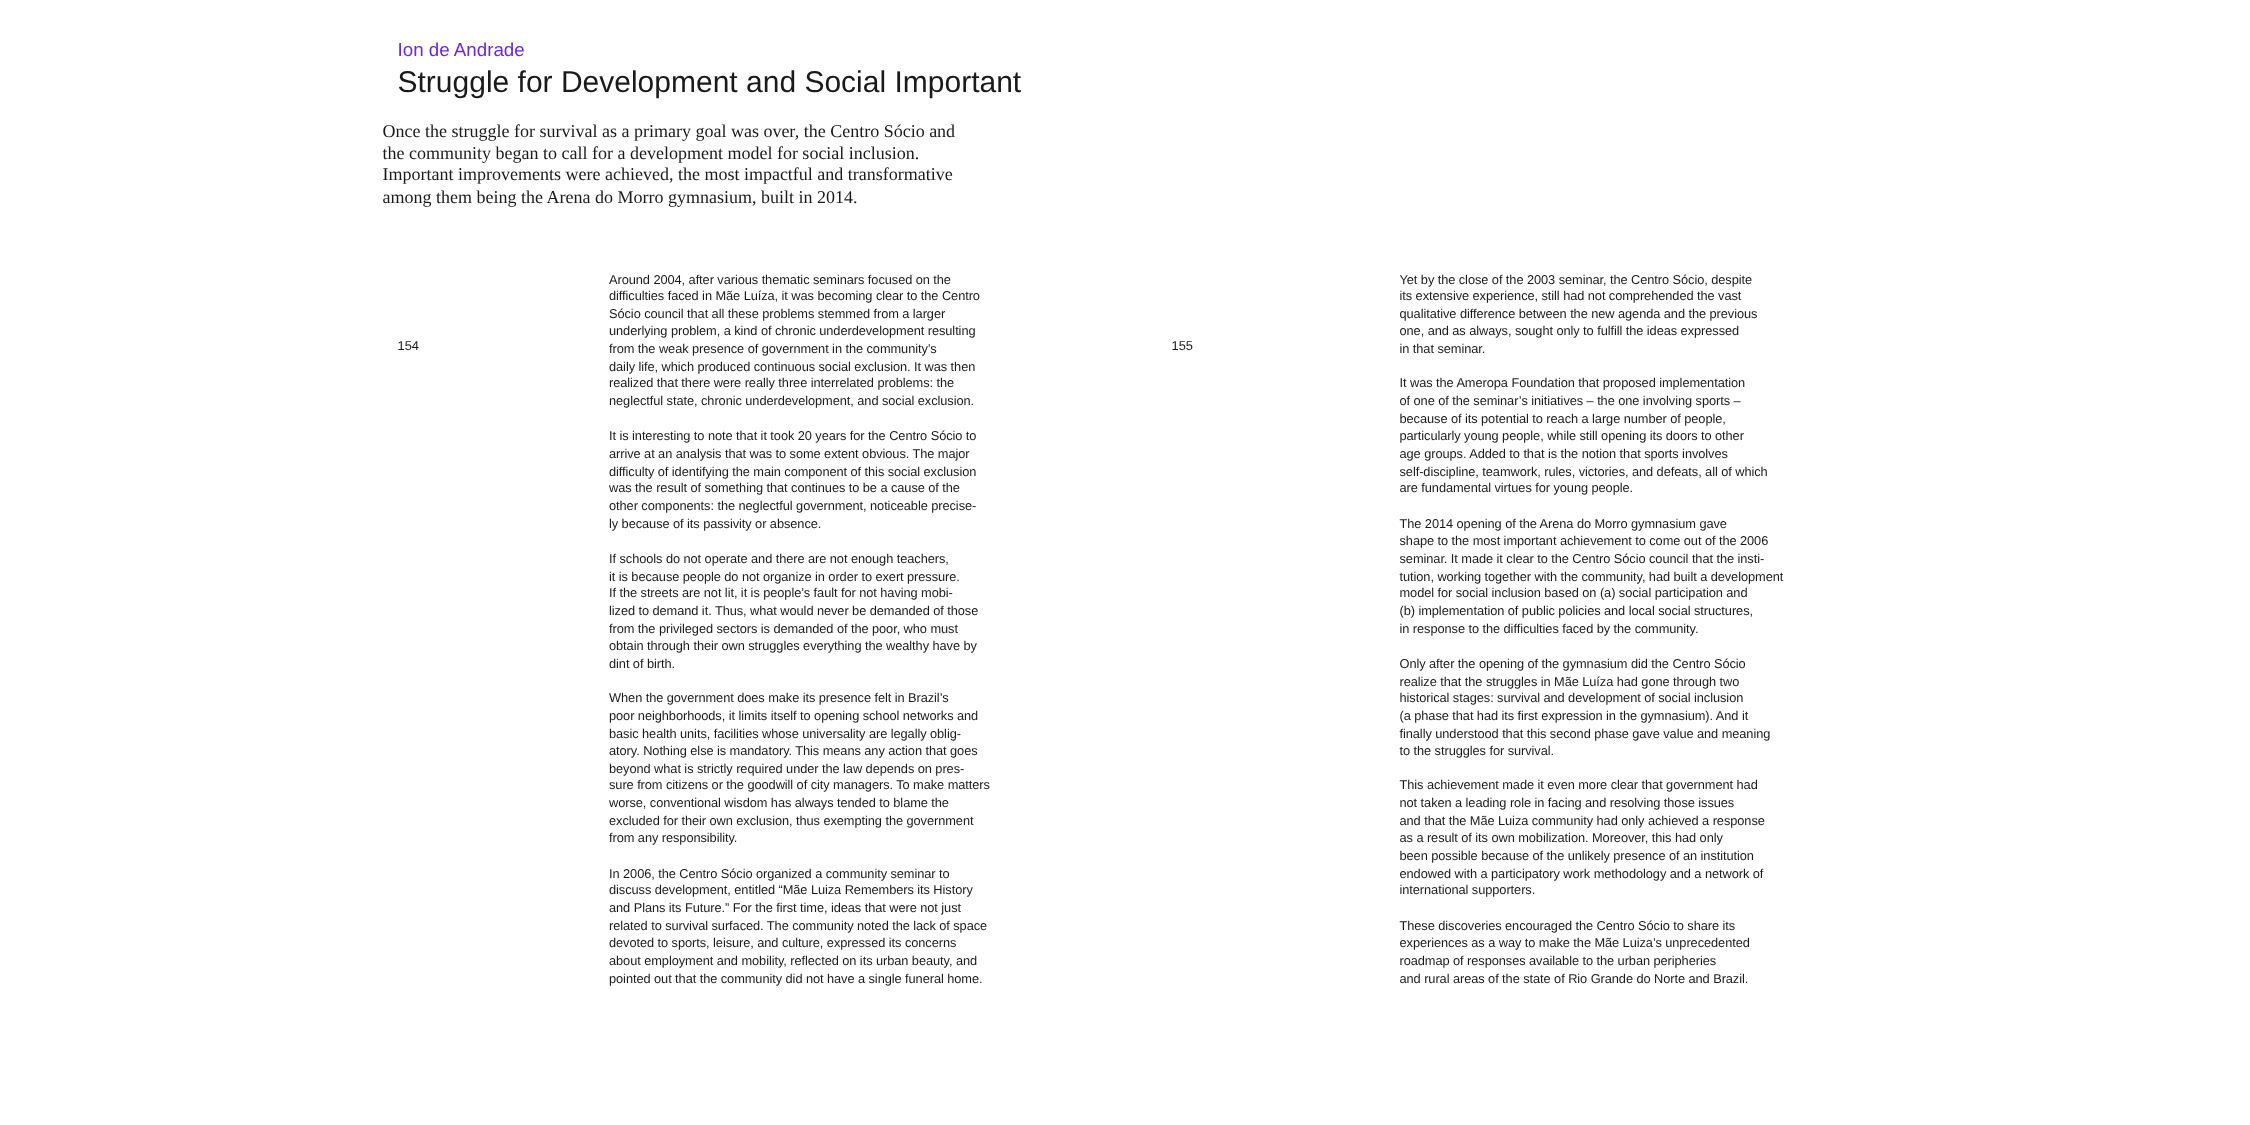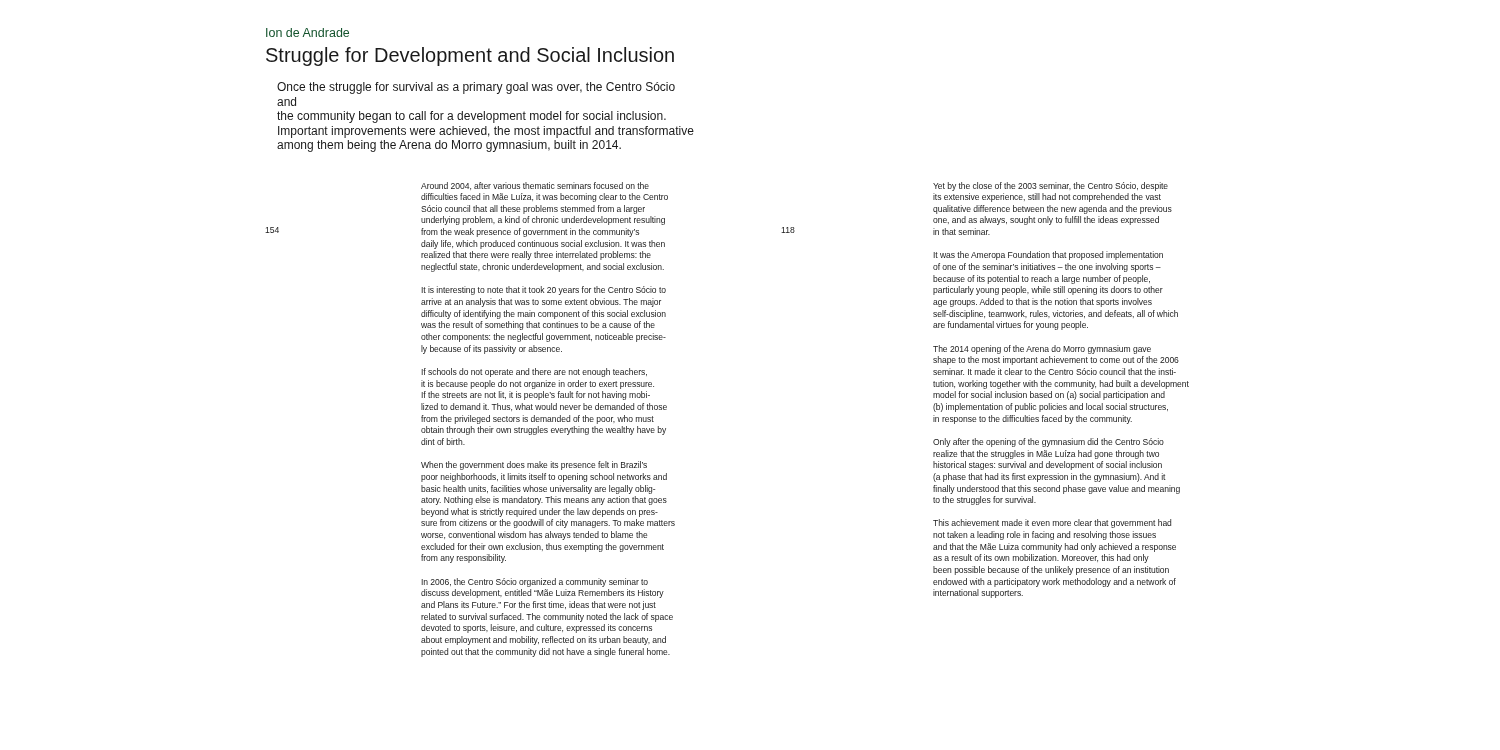--- a/index.html
+++ b/index.html
@@ -14,74 +14,75 @@
       overflow: hidden;
       color: #1a1a1a;
       font-family: "Liberation Sans", sans-serif;
     }
     .author {
       position: absolute;
       left: 265px;
       top: 26px;
       font-size: 12.5px;
       line-height: 15px;
-      color: #14532d;
+      color: #6d28d9;
     }
     .title {
       position: absolute;
       left: 265px;
       top: 43px;
       font-size: 20px;
       line-height: 24px;
       font-weight: normal;
       margin: 0;
       color: #1a1a1a;
     }
     .lede {
       position: absolute;
-      left: 277px;
+      left: 255px;
       top: 80px;
       width: 420px;
       font-size: 12px;
       line-height: 14.6px;
       color: #1a1a1a;
       margin: 0;
+      font-family: Liberation Serif, serif;
     }
     .page-number {
       position: absolute;
       top: 181px;
       font-size: 8.6px;
       line-height: 11px;
       color: #1a1a1a;
       margin-top: 44px;
     }
     .page-number.left { left: 265px; }
     .page-number.right { left: 781px; }
     .column {
       position: absolute;
       top: 180.5px;
       width: 282px;
       font-size: 8.55px;
       line-height: 11.65px;
       color: #1a1a1a;
       letter-spacing: -0.05px;
     }
-    .column.left { left: 421px; }
+    .column.left { left: 406px; }
     .column.right { left: 933px; }
     .column p {
       margin: 0 0 11.65px 0;
       white-space: pre-line;
     }
   </style>
 </head>
 <body>
 
 <div>
   <div class="author">Ion de Andrade</div>
-  <h1 class="title">Struggle for Development and Social Inclusion</h1>
+  <h1 class="title">Struggle for Development and Social Important</h1>
   <p class="lede" style="white-space: pre-line;">Once the struggle for survival as a primary goal was over, the Centro Sócio and
 the community began to call for a development model for social inclusion.
 Important improvements were achieved, the most impactful and transformative
 among them being the Arena do Morro gymnasium, built in 2014.</p>
 
   <div class="page-number left">154</div>
   <div class="column left">
     <p>Around 2004, after various thematic seminars focused on the
 difficulties faced in Mãe Luíza, it was becoming clear to the Centro
 Sócio council that all these problems stemmed from a larger
@@ -114,21 +115,21 @@
 from any responsibility.</p>
     <p>In 2006, the Centro Sócio organized a community seminar to
 discuss development, entitled “Mãe Luiza Remembers its History
 and Plans its Future.” For the first time, ideas that were not just
 related to survival surfaced. The community noted the lack of space
 devoted to sports, leisure, and culture, expressed its concerns
 about employment and mobility, reflected on its urban beauty, and
 pointed out that the community did not have a single funeral home.</p>
   </div>
 
-  <div class="page-number right">118</div>
+  <div class="page-number right">155</div>
   <div class="column right">
     <p>Yet by the close of the 2003 seminar, the Centro Sócio, despite
 its extensive experience, still had not comprehended the vast
 qualitative difference between the new agenda and the previous
 one, and as always, sought only to fulfill the ideas expressed
 in that seminar.</p>
     <p>It was the Ameropa Foundation that proposed implementation
 of one of the seminar’s initiatives – the one involving sports –
 because of its potential to reach a large number of people,
 particularly young people, while still opening its doors to other
@@ -148,14 +149,18 @@
 (a phase that had its first expression in the gymnasium). And it
 finally understood that this second phase gave value and meaning
 to the struggles for survival.</p>
     <p>This achievement made it even more clear that government had
 not taken a leading role in facing and resolving those issues
 and that the Mãe Luiza community had only achieved a response
 as a result of its own mobilization. Moreover, this had only
 been possible because of the unlikely presence of an institution
 endowed with a participatory work methodology and a network of
 international supporters.</p>
+    <p>These discoveries encouraged the Centro Sócio to share its
+experiences as a way to make the Mãe Luiza’s unprecedented
+roadmap of responses available to the urban peripheries
+and rural areas of the state of Rio Grande do Norte and Brazil.</p>
   </div>
 </div>
 
 </body></html>

